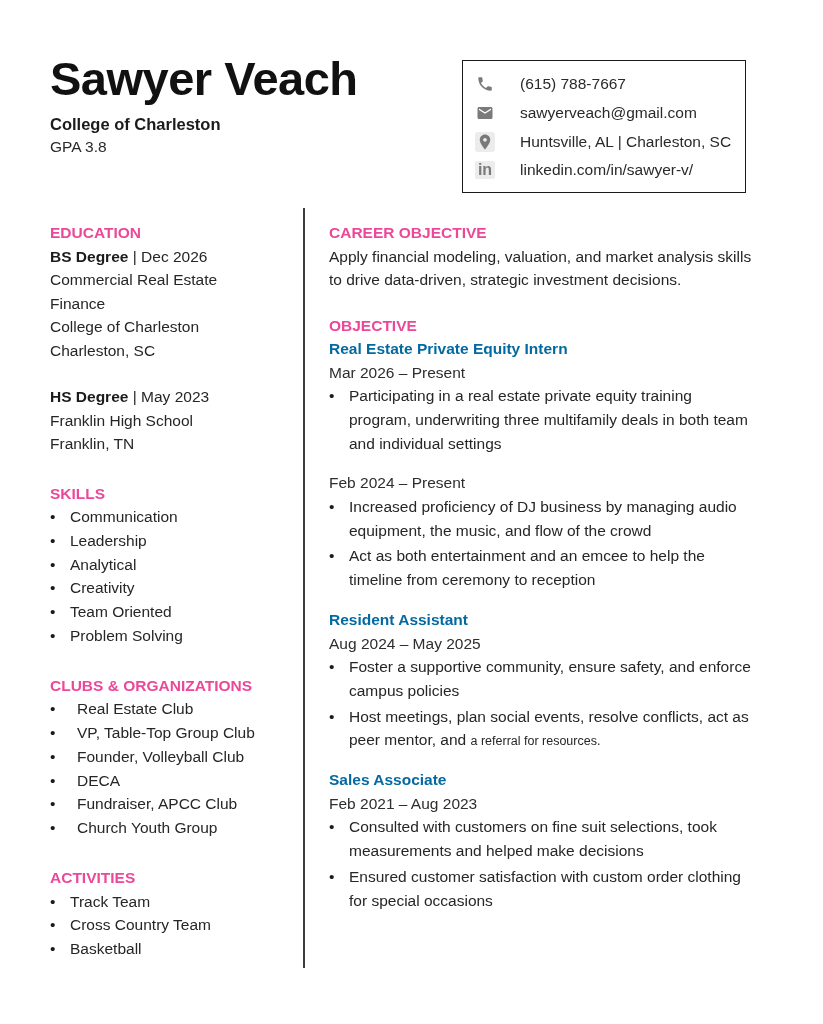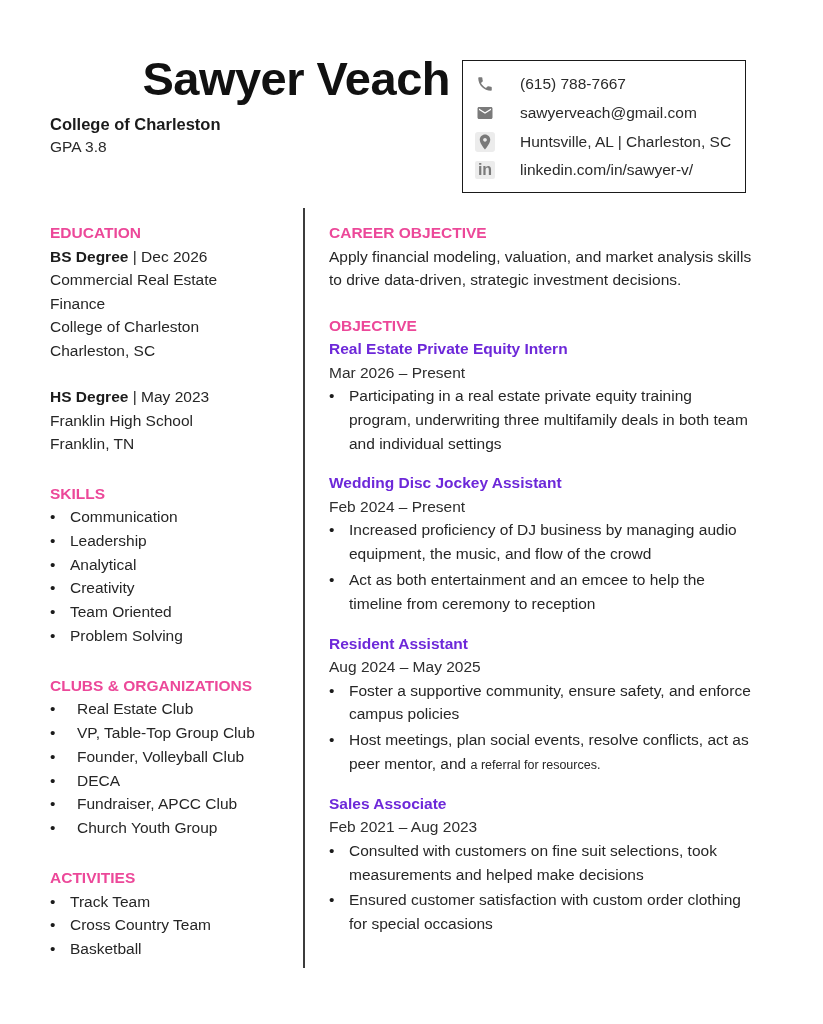--- a/index.html
+++ b/index.html
@@ -8,21 +8,21 @@
     width:823px;height:1024px;
     background:#ffffff;
     font-family:"Liberation Sans","DejaVu Sans",sans-serif;
     color:#222222;
     overflow:hidden;
   }
   
   .header-block{position:absolute;left:50px;top:50px;width:400px;}
   .name{
     font-size:47px;font-weight:700;color:#111111;
-    letter-spacing:-0.5px;line-height:58px;white-space:nowrap;text-align:right;
+    letter-spacing:-0.5px;line-height:58px;white-space:nowrap;
   }
   .school{font-size:16.5px;font-weight:700;color:#1b1b1b;margin-top:7px;}
   .gpa{font-size:15.5px;color:#2a2a2a;margin-top:4px;}
 
   
   .contact-card{
     position:absolute;left:462px;top:60px;width:284px;height:133px;
     border:1.5px solid #1a1a1a;box-sizing:border-box;
     display:flex;flex-direction:column;justify-content:space-around;
     padding:8px 12px;
@@ -59,21 +59,21 @@
   
   .blist{margin:0;padding:0;list-style:none;}
   .blist li{display:flex;font-size:15.5px;line-height:23.8px;color:#262626;}
   .blist .dot{flex:0 0 20px;}
   .blist.wide .dot{flex:0 0 27px;}
   .dot::before{content:"•";color:#1b1b1b;}
 
   
   .objective-text{max-width:428px;}
   .job{margin-top:14px;}
-  .job-role{font-size:15.5px;font-weight:700;color:#6d28d9;line-height:23.5px;}
+  .job-role{font-size:15.5px;font-weight:700;color:#0369a1;line-height:23.5px;}
   .job-dates{font-size:15.5px;color:#2e2e2e;line-height:23.5px;}
   .job .blist{max-width:426px;}
   .small-frag{font-size:12.5px;}
 </style>
 </head>
 <body>
 
 <div class="page">
 
   <div class="header-block">
@@ -229,21 +229,20 @@
           <div class="job-dates">Mar 2026 – Present</div>
           <ul class="blist">
             <li>
                 <span class="dot"></span>
                 <span><span>Participating in a real estate private equity training program, underwriting three multifamily deals in both team and individual settings</span><span class="small-frag"></span></span>
               </li>
           </ul>
         </div>
 
         <div class="job">
-          <div class="job-role">Wedding Disc Jockey Assistant</div>
           <div class="job-dates">Feb 2024 – Present</div>
           <ul class="blist">
             <li>
                 <span class="dot"></span>
                 <span><span>Increased proficiency of DJ business by managing audio equipment, the music, and flow of the crowd</span><span class="small-frag"></span></span>
               </li>
             <li>
                 <span class="dot"></span>
                 <span><span>Act as both entertainment and an emcee to help the timeline from ceremony to reception</span><span class="small-frag"></span></span>
               </li>

